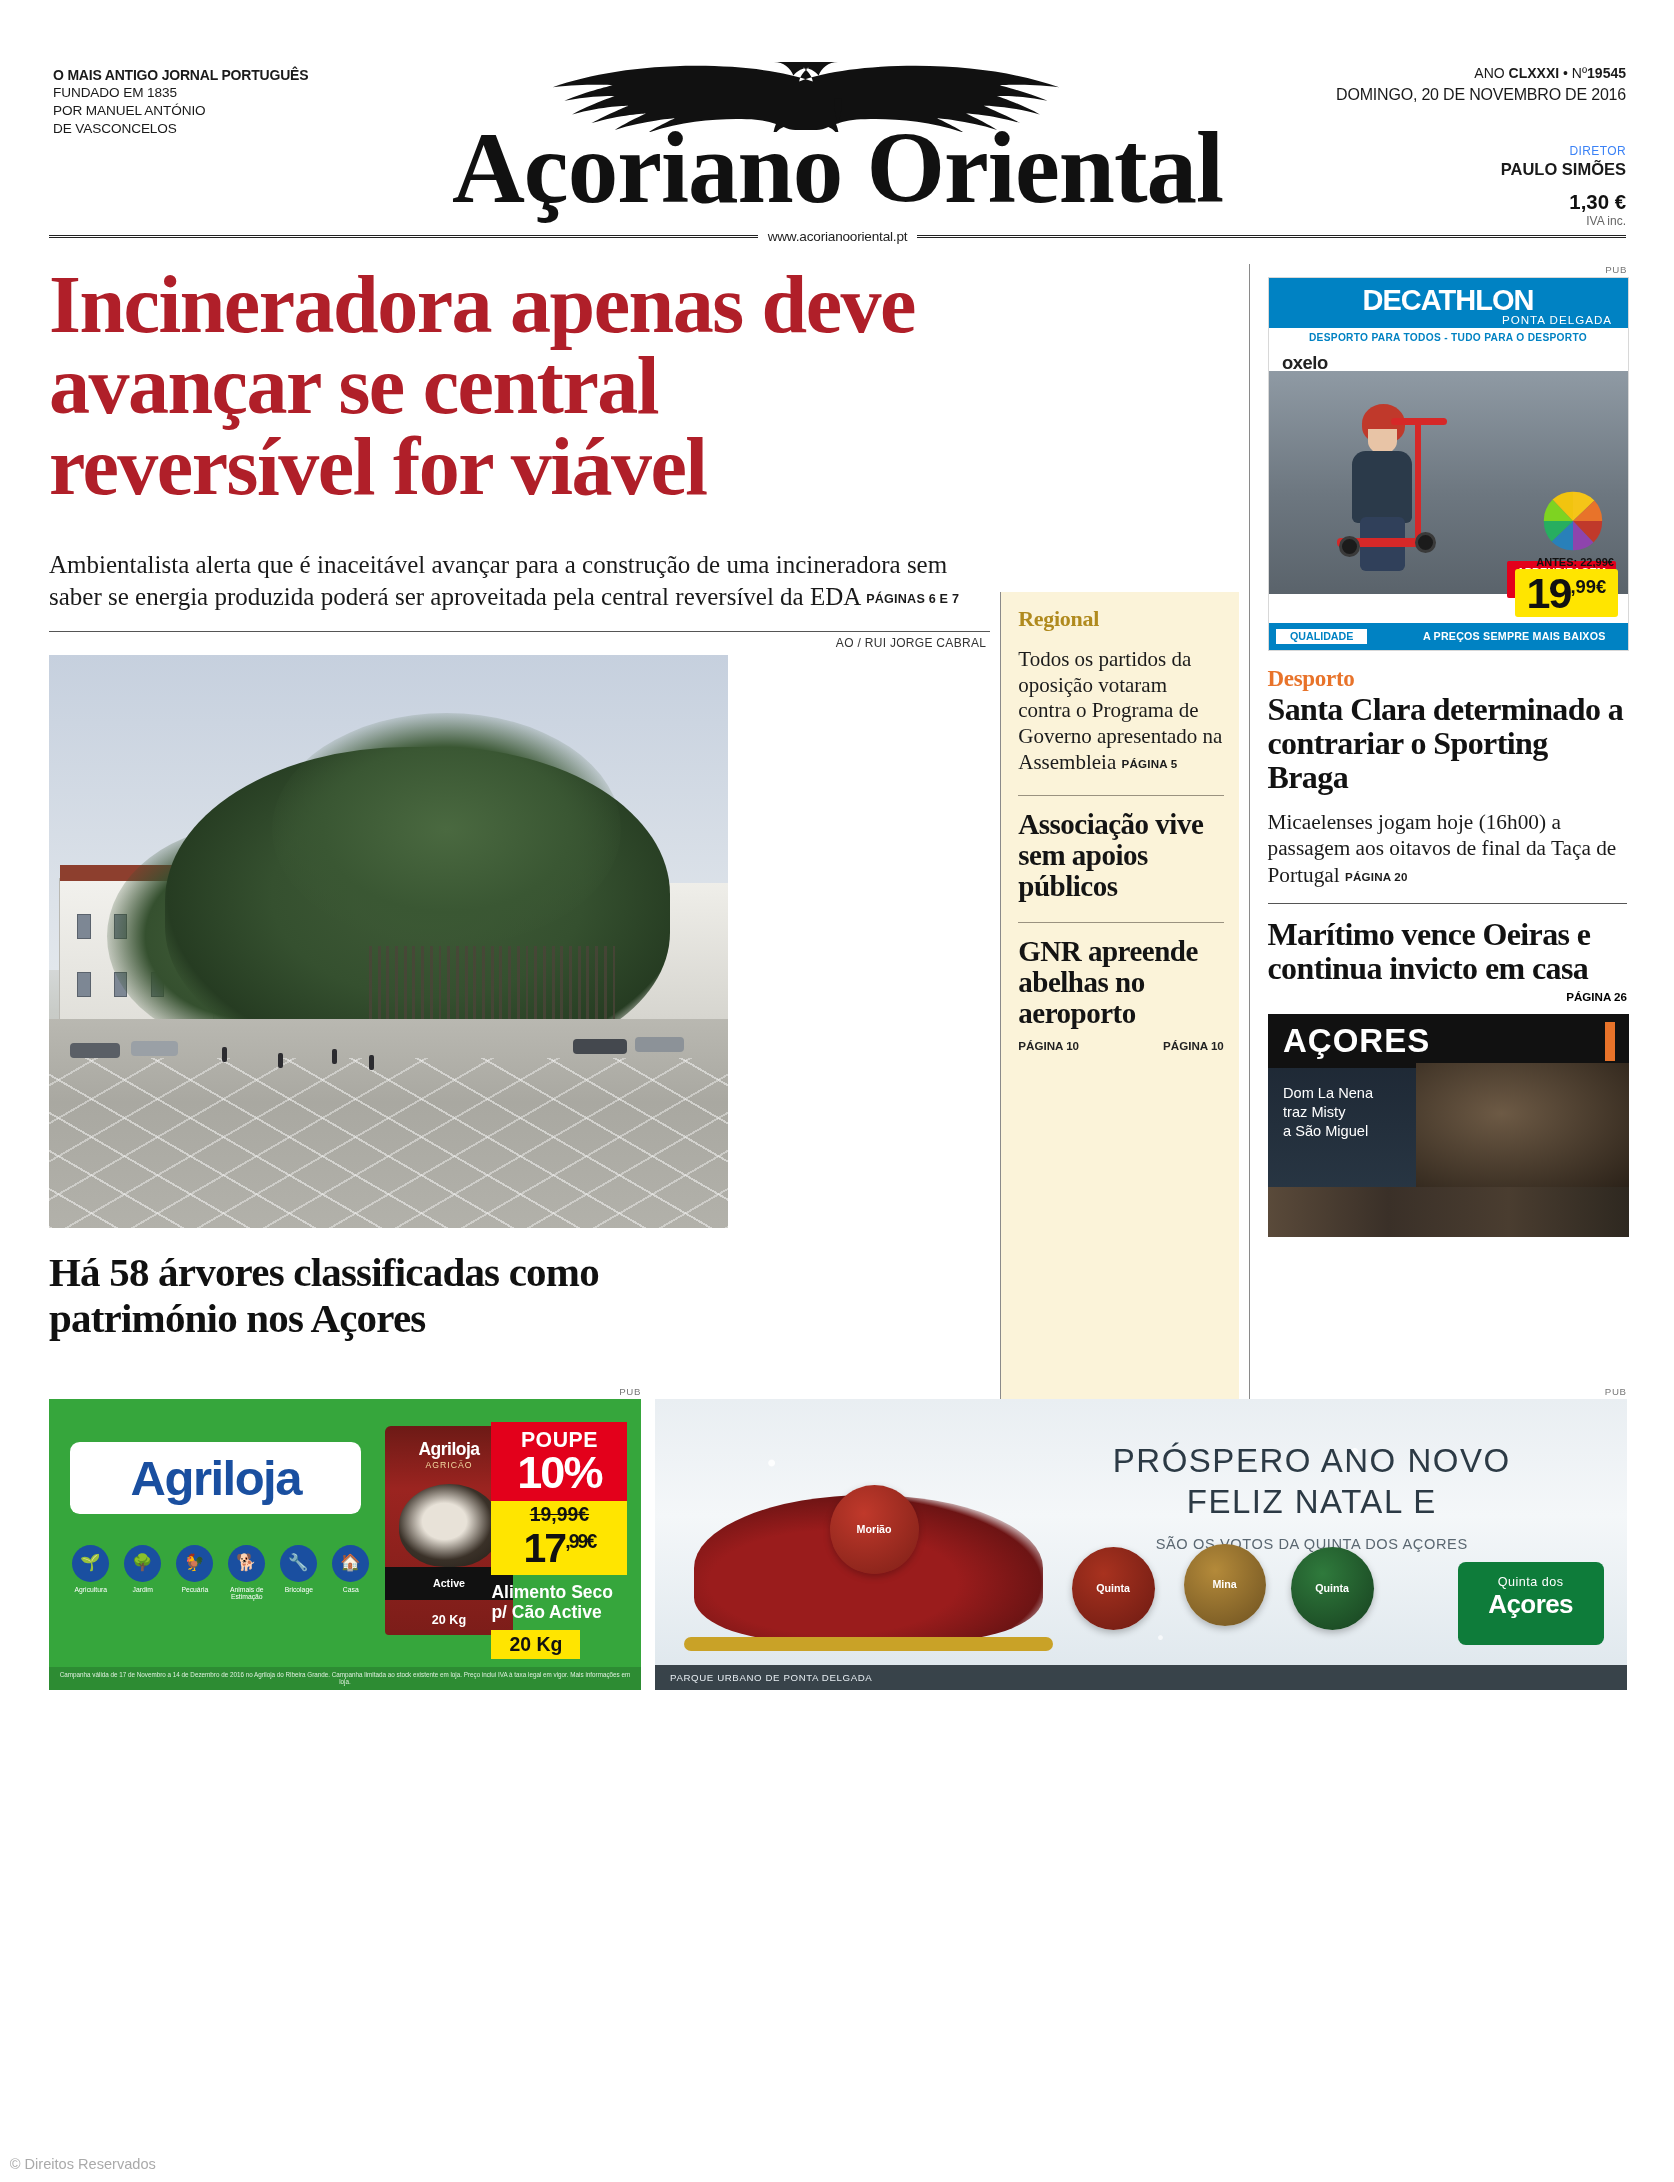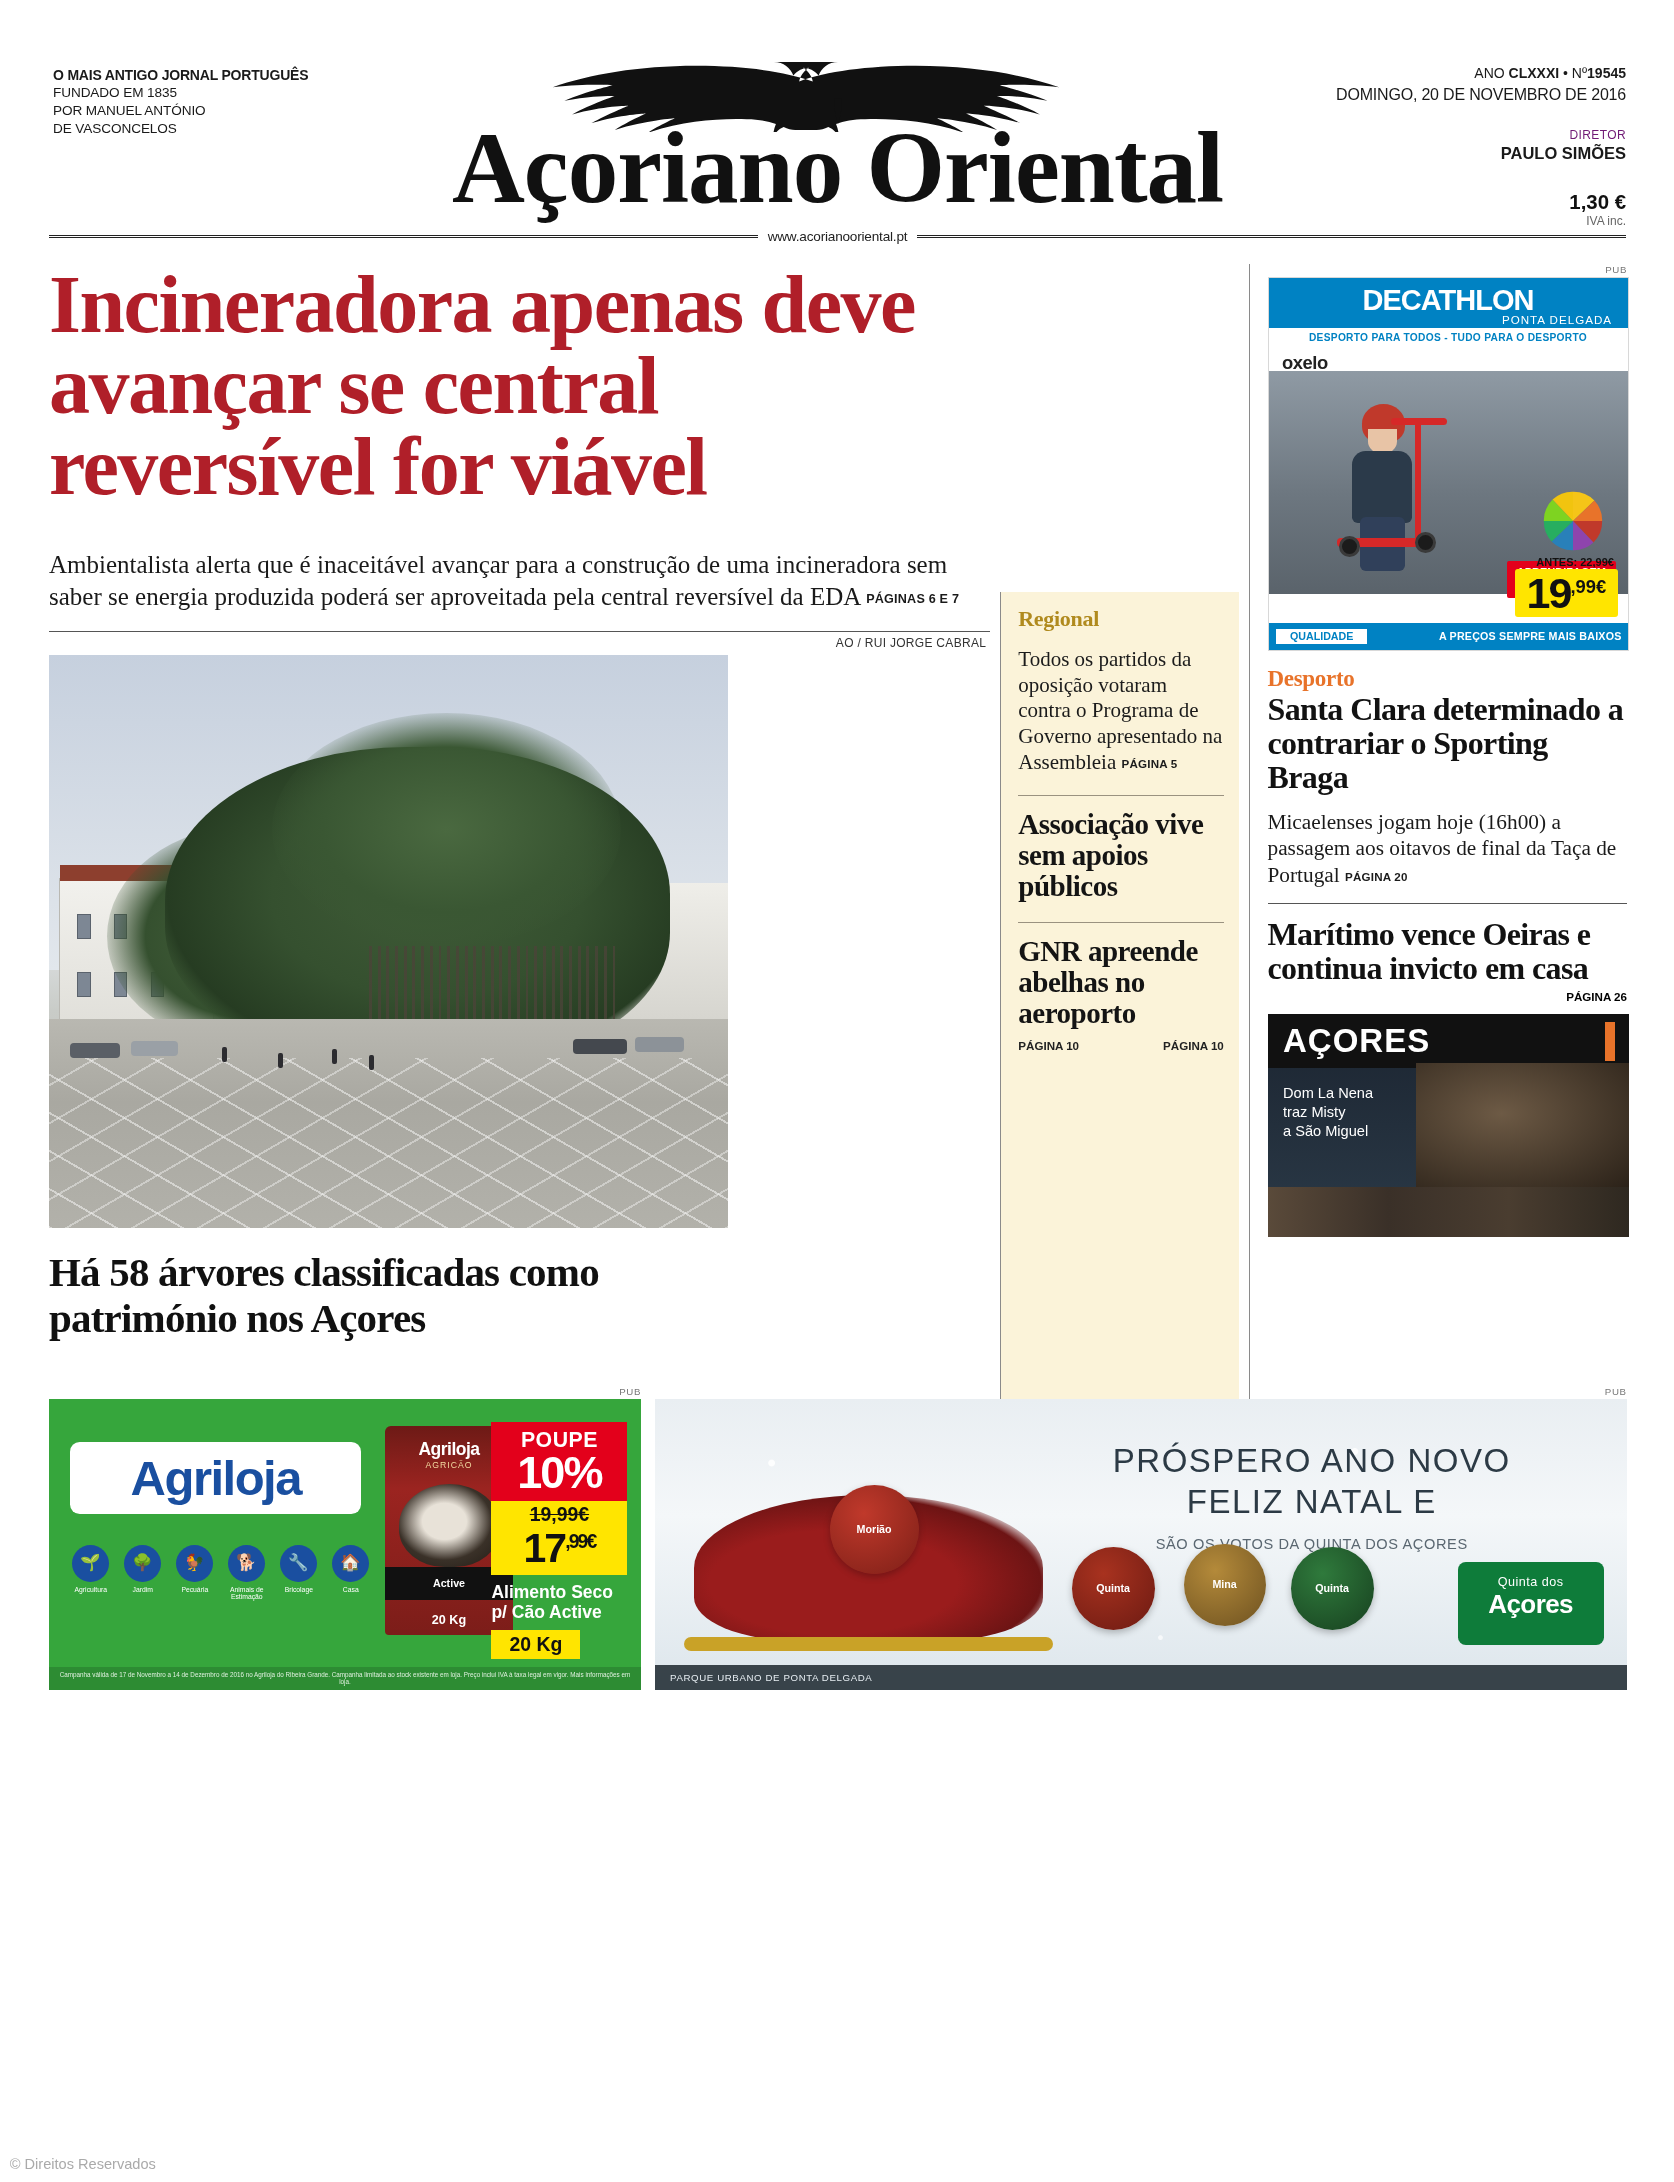--- a/index.html
+++ b/index.html
@@ -26,21 +26,21 @@
     font-family: "Liberation Sans", sans-serif; color: #1a1a1a; line-height: 1.40;
   }
   .mast-right .ano { font-size: 14px; }
   .mast-right .ano b { font-weight: 700; }
   .mast-right .data { font-size: 16px; letter-spacing: -0.2px; }
 
   .mast-dir {
     position: absolute; right: 49px; top: 128px; text-align: right;
     font-family: "Liberation Sans", sans-serif; line-height: 1.25;
   }
-  .mast-dir .dlabel { font-size: 12px; color: #701a75; letter-spacing: 0.4px; }
+  .mast-dir .dlabel { font-size: 12px; color: #3b82f6; letter-spacing: 0.4px; margin-top: 16px; }
   .mast-dir .dname { font-size: 16.5px; font-weight: 700; color: #1a1a1a; }
 
   .mast-price {
     position: absolute; right: 49px; top: 190px; text-align: right;
     font-family: "Liberation Sans", sans-serif; line-height: 1.2;
   }
   .mast-price .pval { font-size: 20.4px; font-weight: 700; color: #111; }
   .mast-price .piva { font-size: 12px; color: #666; }
 
   .logo-wrap {
@@ -256,21 +256,21 @@
   .dec-bottom {
     position: absolute; left: 0; bottom: 0; width: 361px; height: 27px;
     background: #0082C3; display: flex; align-items: center;
   }
   .dec-qual {
     background: #fff; color: #0082C3; margin-left: 7.8px; padding: 1.9px 13.6px;
     font-family: "Liberation Sans", sans-serif; font-size: 10.7px; font-weight: 700;
   }
   .dec-cheap {
     color: #fff; font-family: "Liberation Sans", sans-serif; font-size: 10.7px;
-    font-weight: 700; margin-left: auto; margin-right: 8px; letter-spacing: 0.2px;
+    font-weight: 700; margin-left: auto; margin-right: 24px; letter-spacing: 0.2px;
   }
 
   .kicker-desp {
     color: #E8732A; font-size: 23px; font-weight: 700; margin-top: 15.5px;
     letter-spacing: -0.3px;
   }
   .sp-head {
     font-size: 32px; font-weight: 700; line-height: 1.06; color: #121212;
     letter-spacing: -0.6px; margin-top: 1px;
   }

